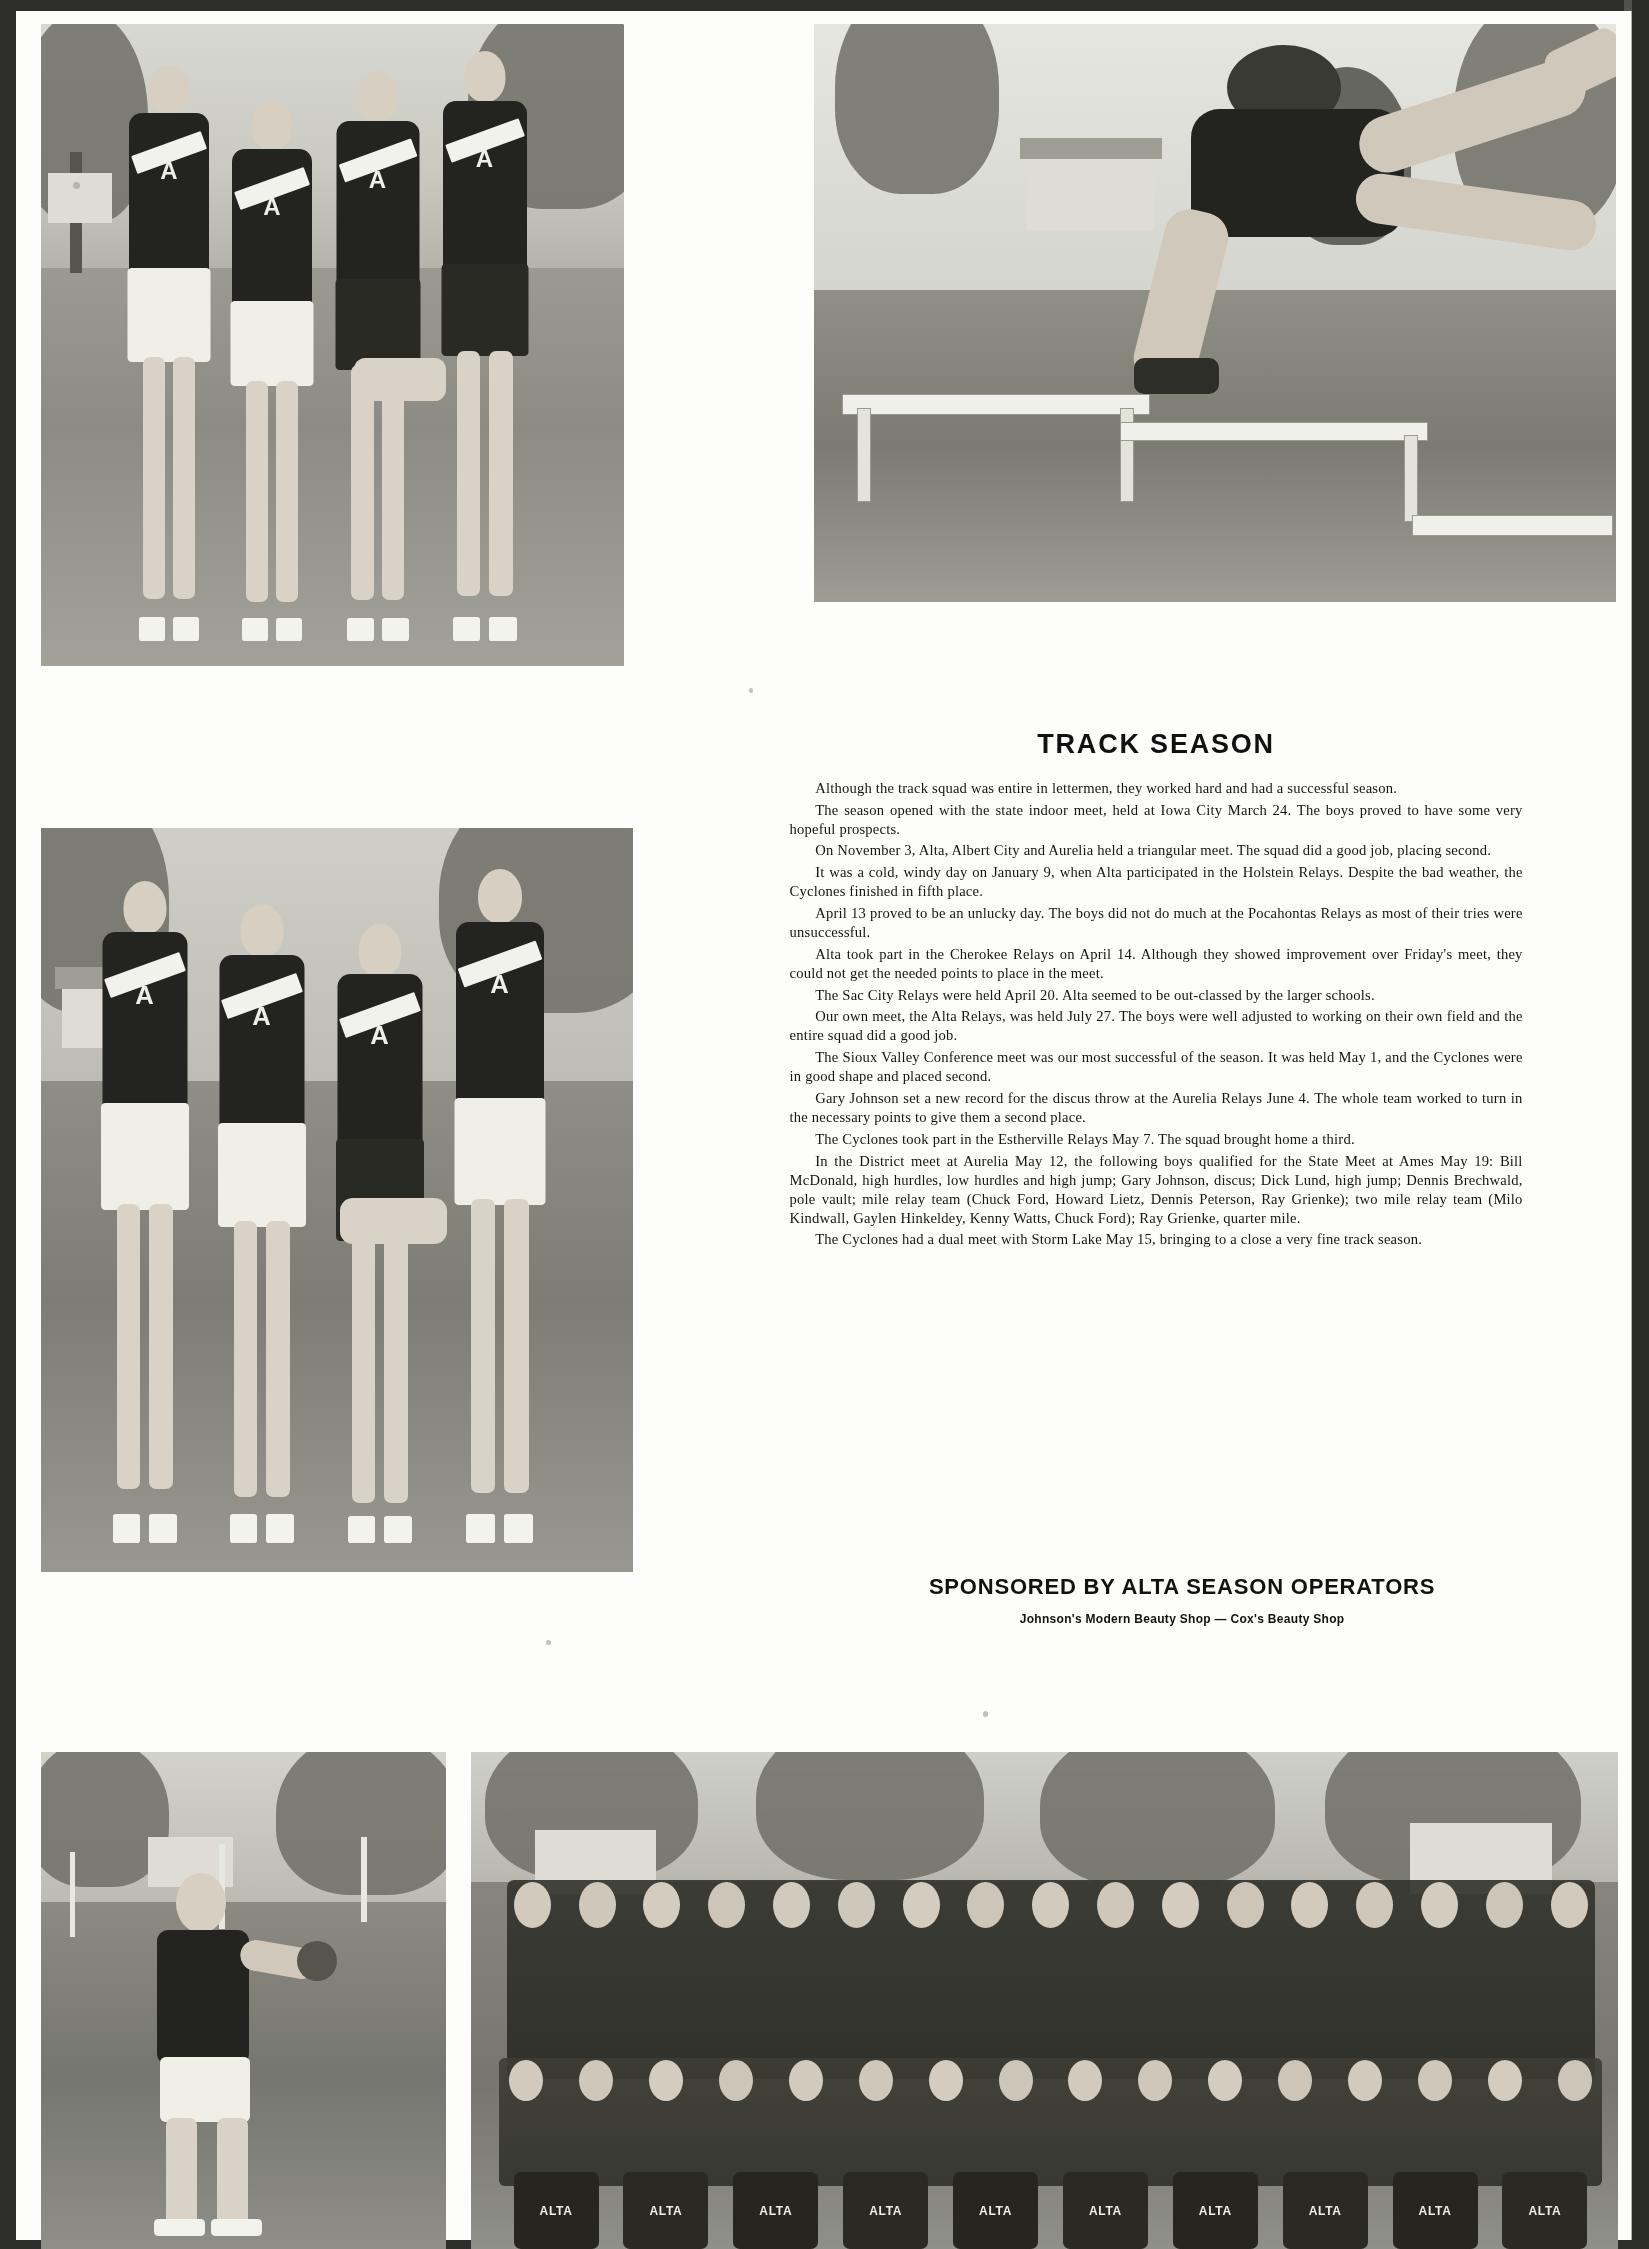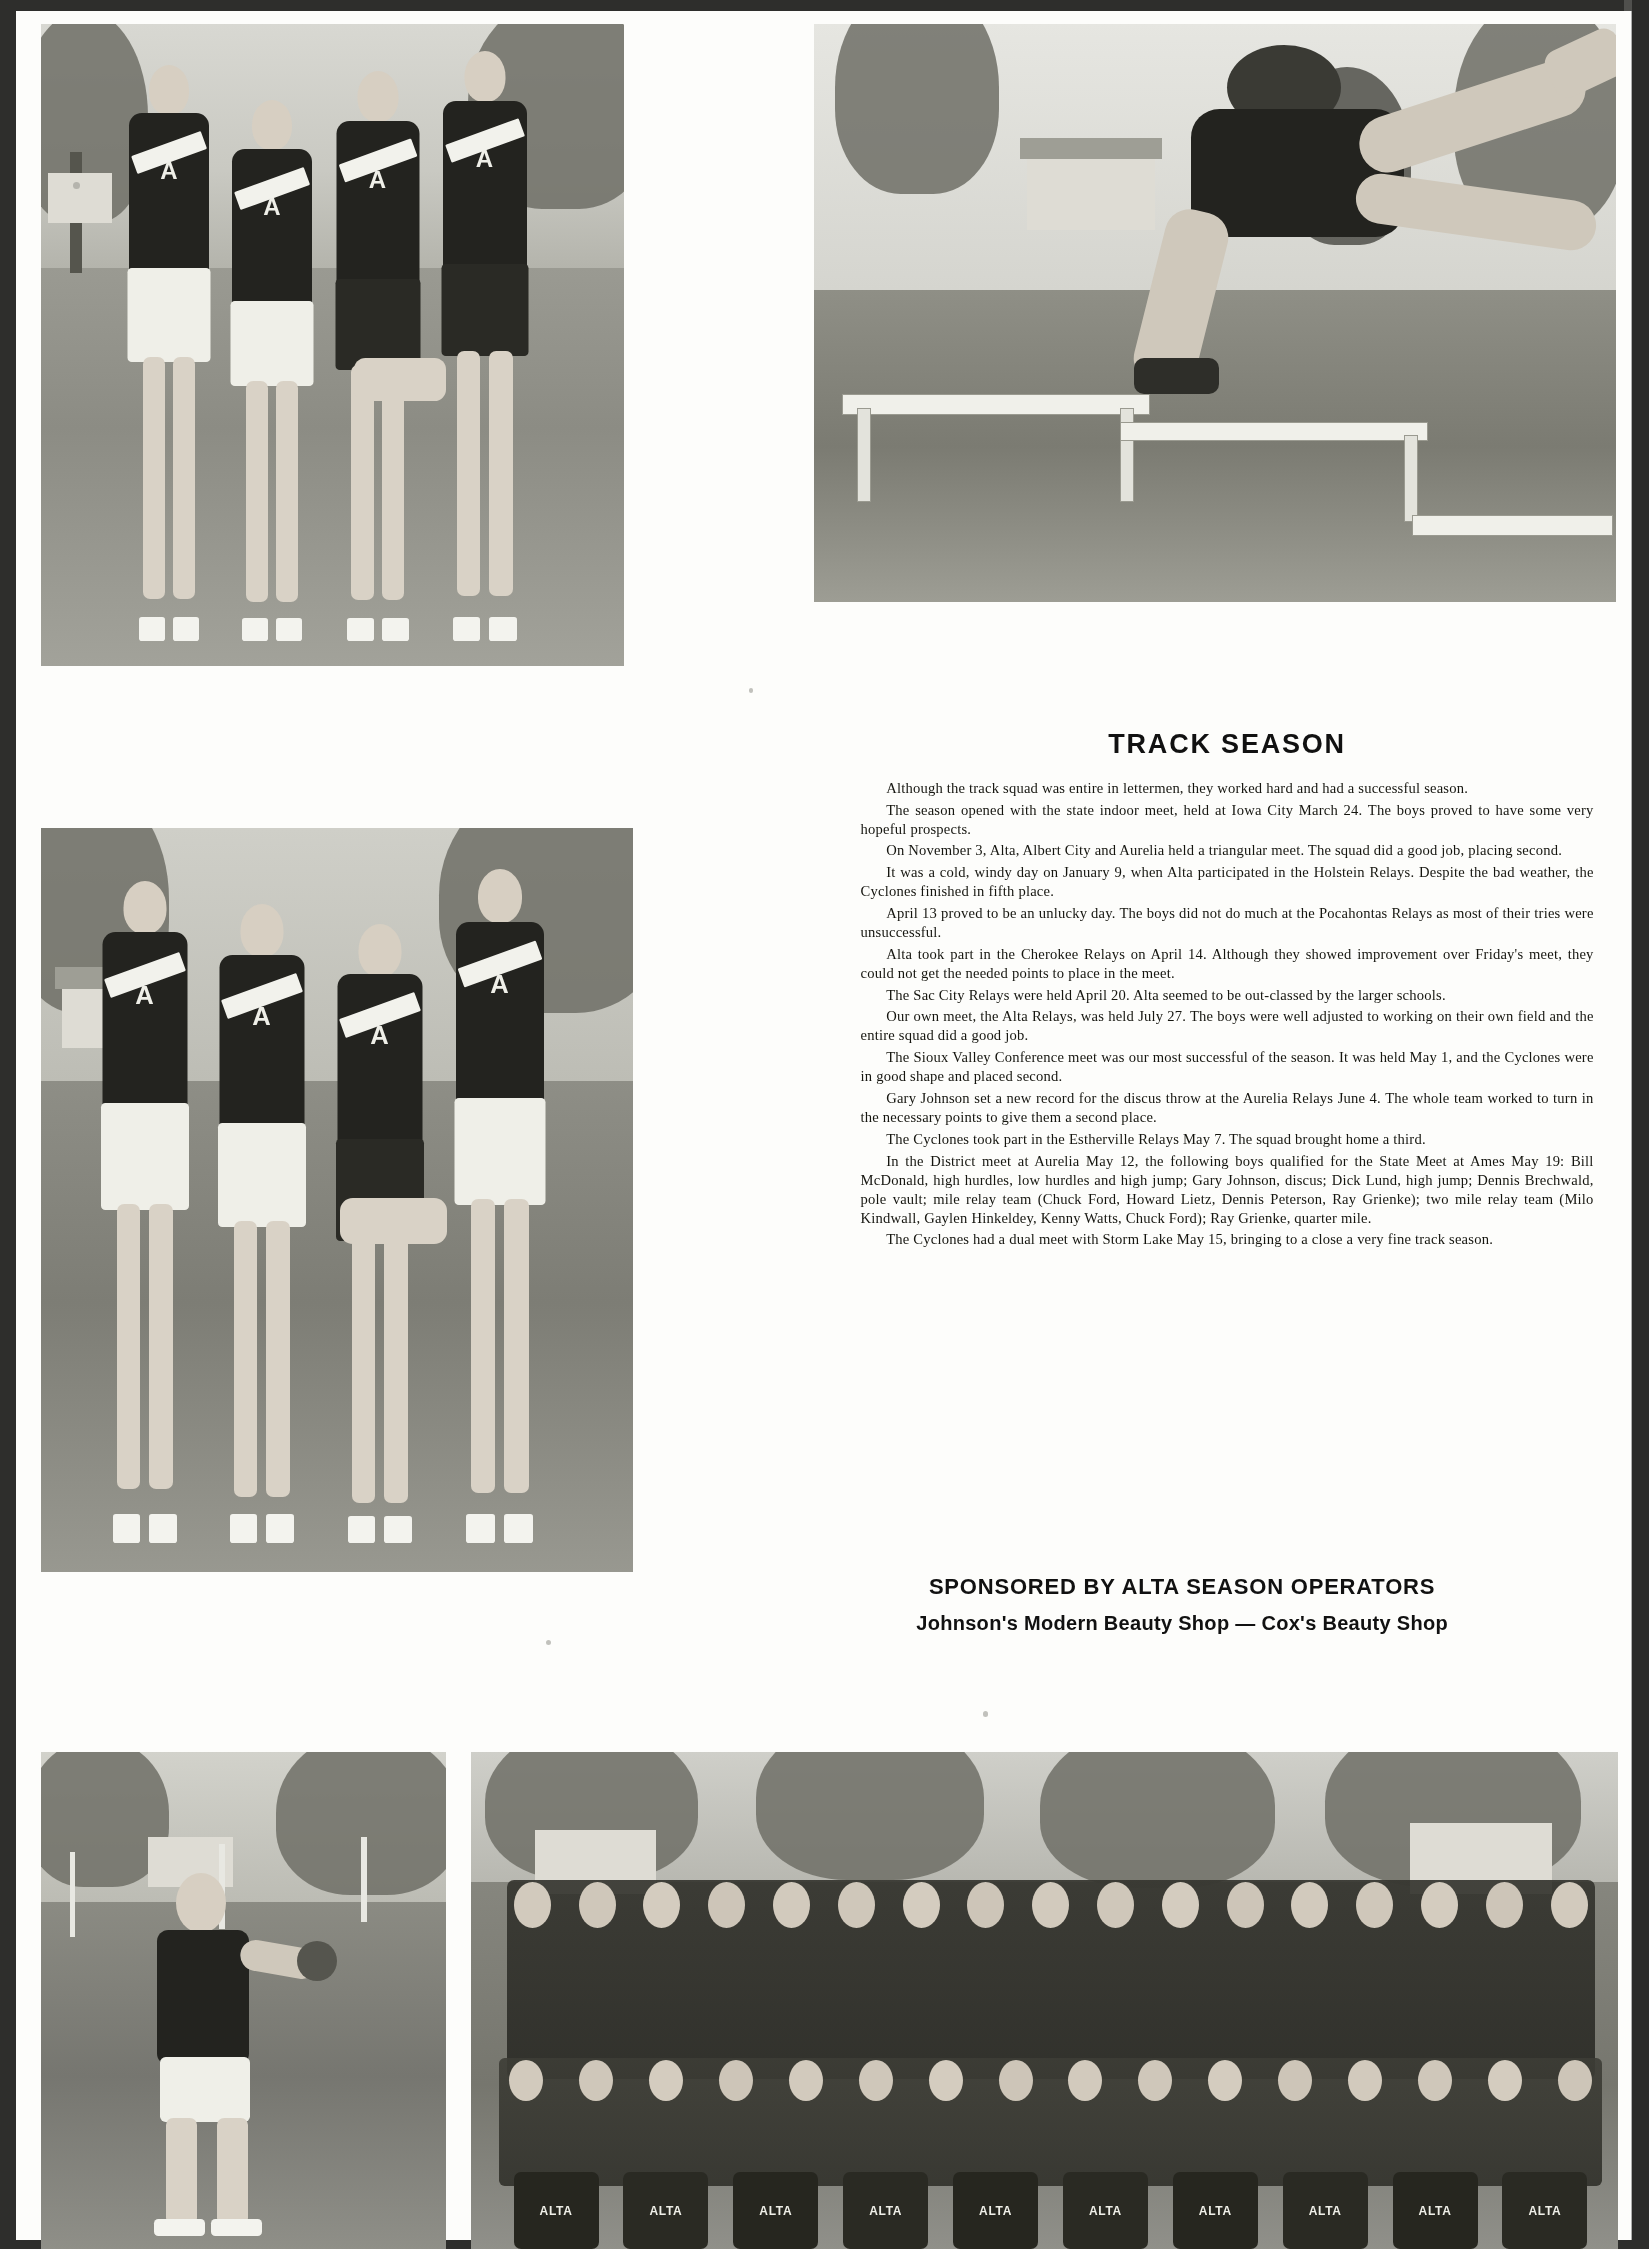--- a/index.html
+++ b/index.html
@@ -177,21 +177,21 @@
   }
   .hurdle-leg {
     position: absolute;
     background: #e3e3dc;
     border: 0.7px solid #9a9a90;
   }
 
   
   .text-col {
     position: absolute;
-    left: 845px;
+    left: 774px;
     top: 718px;
     width: 733px;
   }
   .section-title {
     text-align: center;
     font-family: "Liberation Sans", sans-serif;
     font-weight: bold;
     font-size: 27px;
     letter-spacing: 1.8px;
     color: #111;
@@ -220,21 +220,21 @@
     font-family: "Liberation Sans", sans-serif;
     font-weight: bold;
     font-size: 22px;
     letter-spacing: 0.8px;
     color: #111;
     margin-bottom: 11.4px;
   }
   .sponsor-sub {
     font-family: "Liberation Sans", sans-serif;
     font-weight: bold;
-    font-size: 20px;
+    font-size: 12px;
     letter-spacing: 0.3px;
     color: #111;
   }
 
   .speck {
     position: absolute;
     background: #9a9a93;
     border-radius: 50%;
     opacity: .6;
   }

